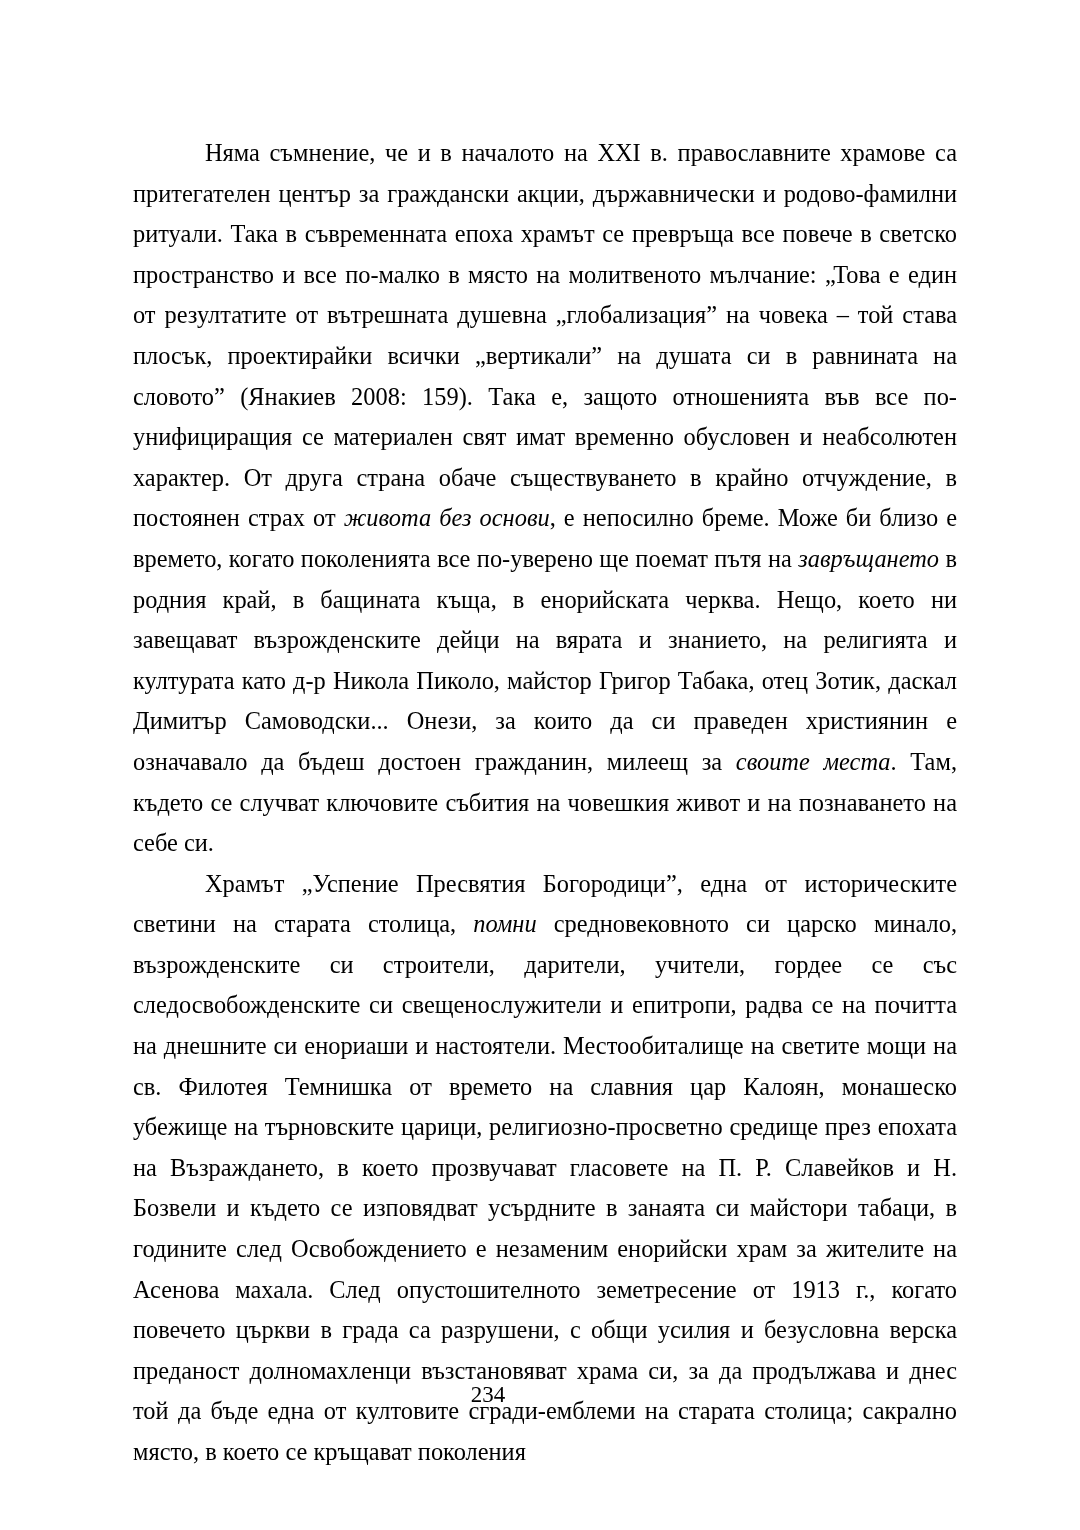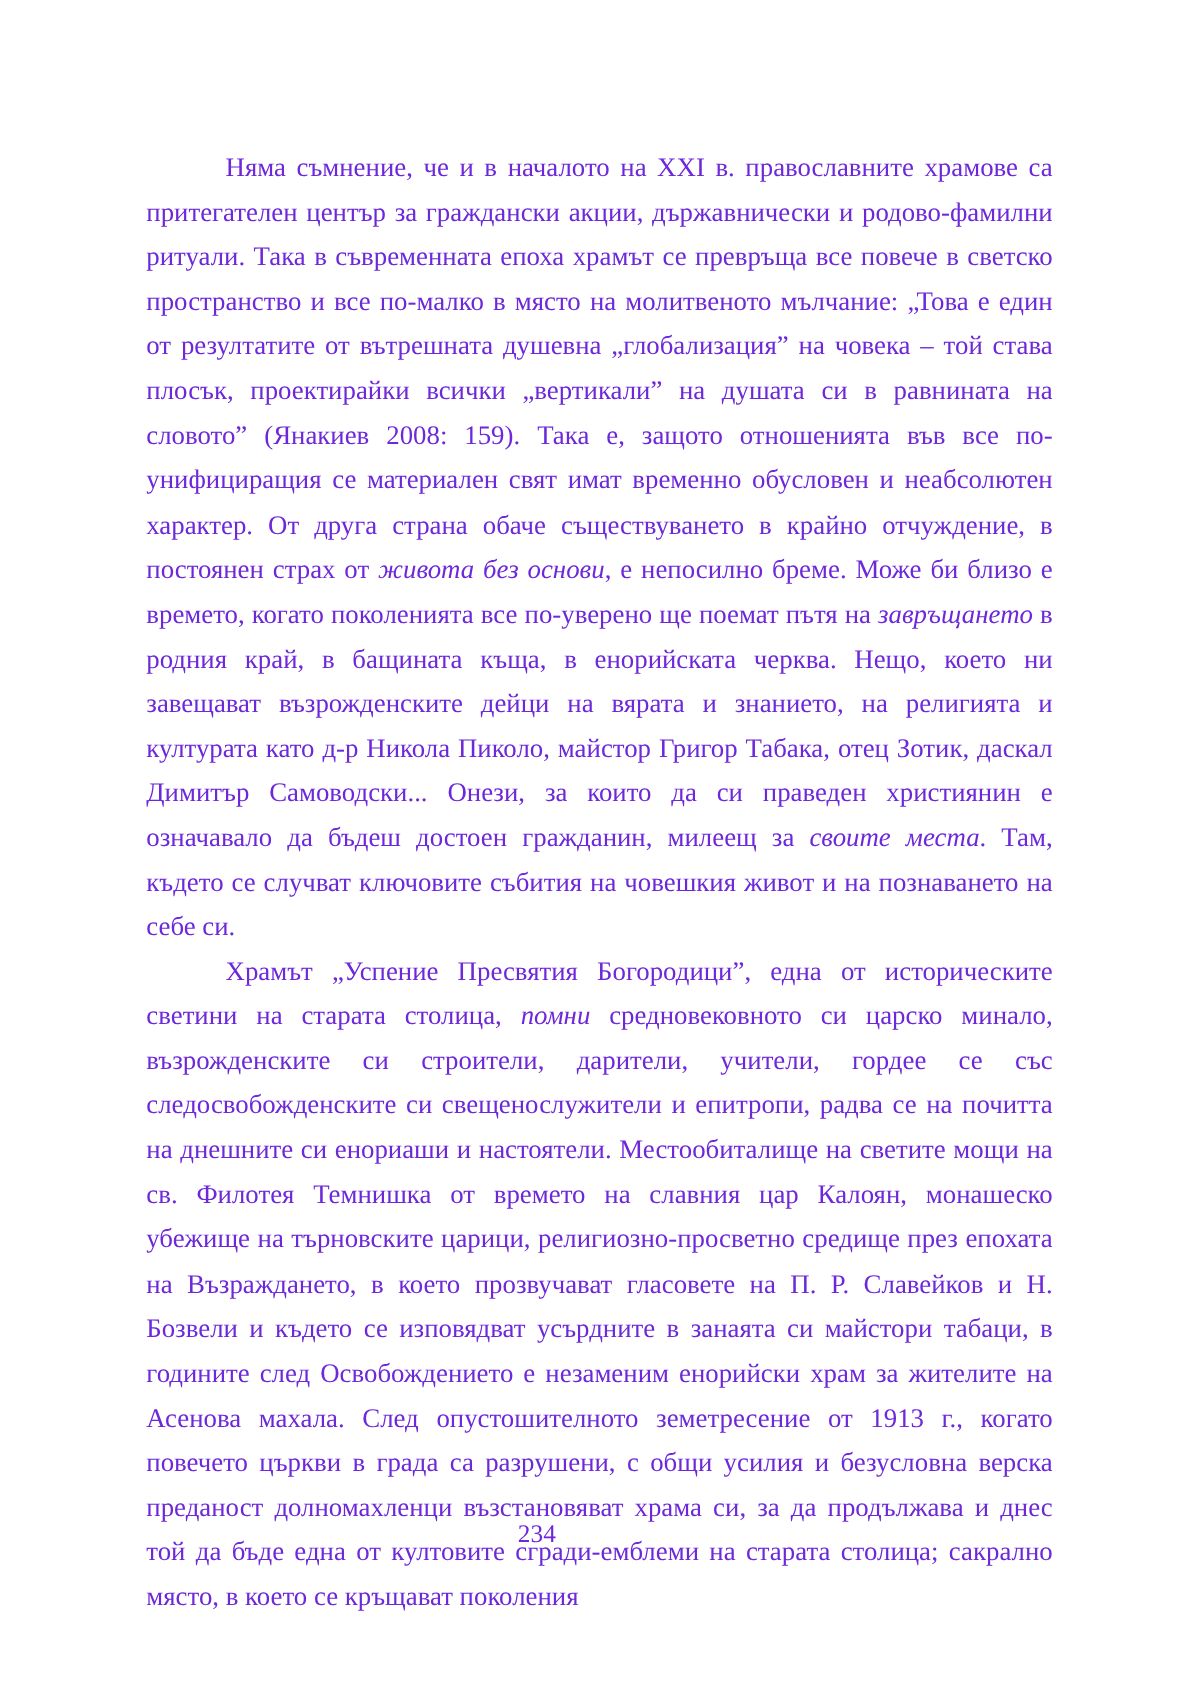--- a/index.html
+++ b/index.html
@@ -8,21 +8,21 @@
     padding: 0;
     background: #ffffff;
   }
   .page {
     position: relative;
     width: 976px;
     height: 1530px;
     background: #ffffff;
     box-sizing: border-box;
     font-family: "Liberation Serif", serif;
-    color: #6d28d9;
+    color: #000000;
     overflow: hidden;
   }
   .text-block {
     position: absolute;
     left: 133px;
     top: 133px;
     width: 824px;
   }
   .para {
     margin: 0;

